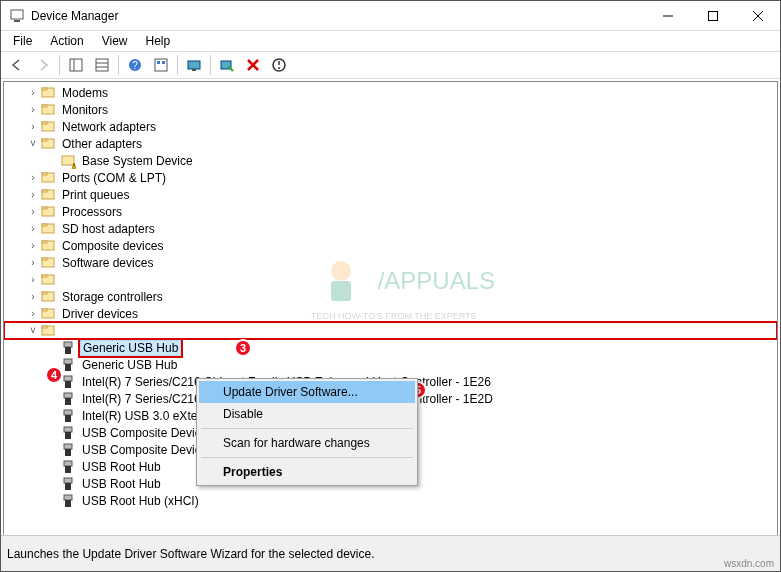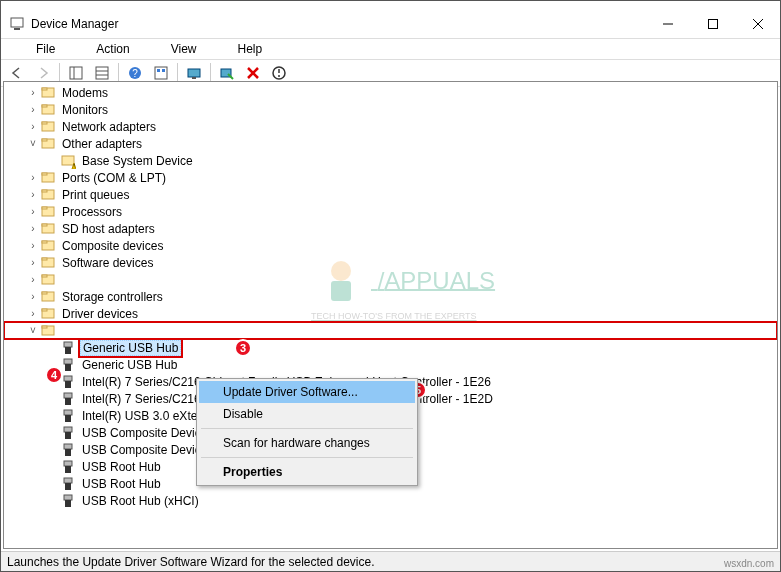--- a/index.html
+++ b/index.html
@@ -14,33 +14,32 @@
       position: relative;
       border: 1px solid #555;
     }
     .titlebar {
       height: 30px;
       background: #fff;
       display: flex;
       align-items: center;
       padding: 0 0 0 8px;
       border-bottom: 1px solid #ddd;
-      margin-top: 8px;
     }
     .titlebar .app-icon { width: 16px; height: 16px; margin-right: 6px; }
     .titlebar .title { flex: 1; font-size: 12px; }
     .win-btn { width: 45px; height: 29px; display: flex; align-items: center; justify-content: center; }
     .menubar {
       height: 20px;
       padding: 0 4px;
       display: flex;
       align-items: center;
       gap: 2px;
     }
-    .menubar span { padding: 2px 8px; margin-left: 23px; }
+    .menubar span { padding: 2px 8px; }
     .toolbar {
       height: 28px;
       border-top: 1px solid #ddd;
       border-bottom: 1px solid #ddd;
       display: flex;
       align-items: center;
       padding: 0 4px;
       gap: 2px;
     }
     .tool-btn {
@@ -99,21 +98,21 @@
     .context-menu .item.highlighted {
       background: #90c8f6;
     }
     .context-menu .sep {
       height: 1px; background: #d0d0d0; margin: 3px 2px;
     }
     .context-menu .item.bold { font-weight: bold; }
     .statusbar {
       position: absolute;
       bottom: 0; left: 0; right: 0;
-      height: 20px;
+      height: 36px;
       border-top: 1px solid #ccc;
       padding: 2px 6px;
       font-size: 12px;
       background: #f0f0f0;
       display: flex;
       align-items: center;
     }
     .watermark {
       position: absolute;
       right: 6px; bottom: 2px;
@@ -123,21 +122,20 @@
     }
     .logo-watermark {
       position: absolute;
       left: 310px; top: 250px;
       opacity: 0.35;
       font-size: 24px;
       color: #4a8;
       z-index: 0;
       pointer-events: none;
       font-family: sans-serif;
-      text-decoration: underline;
     }
     .logo-watermark .sub { font-size: 9px; color: #888; display: block; }
     svg { display: block; }
   </style>
 </head>
 <body>
 
 <div class="titlebar">
   <span class="app-icon">
     <svg width="16" height="16" viewBox="0 0 16 16">

